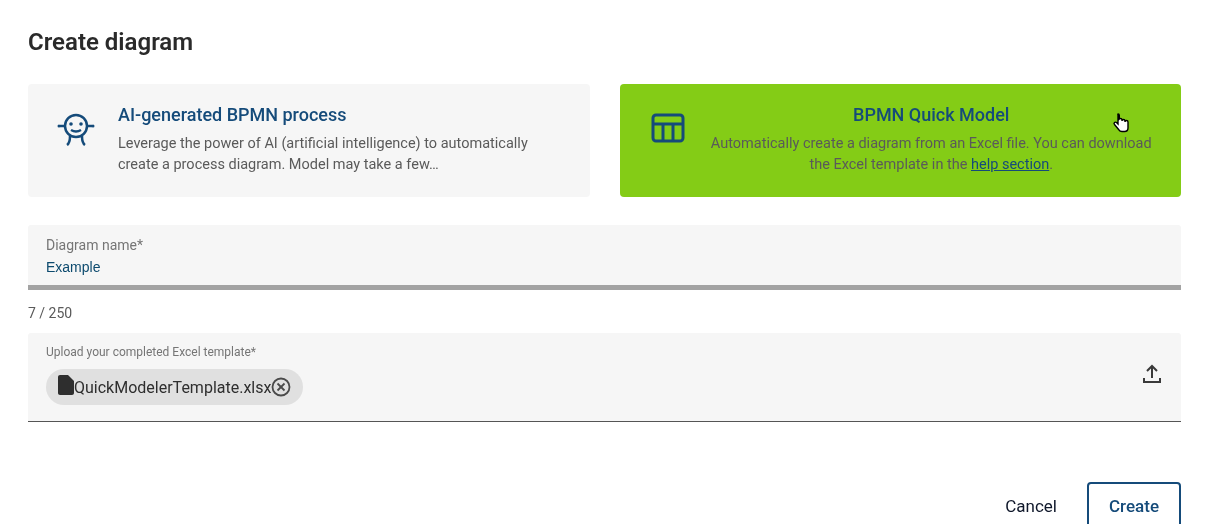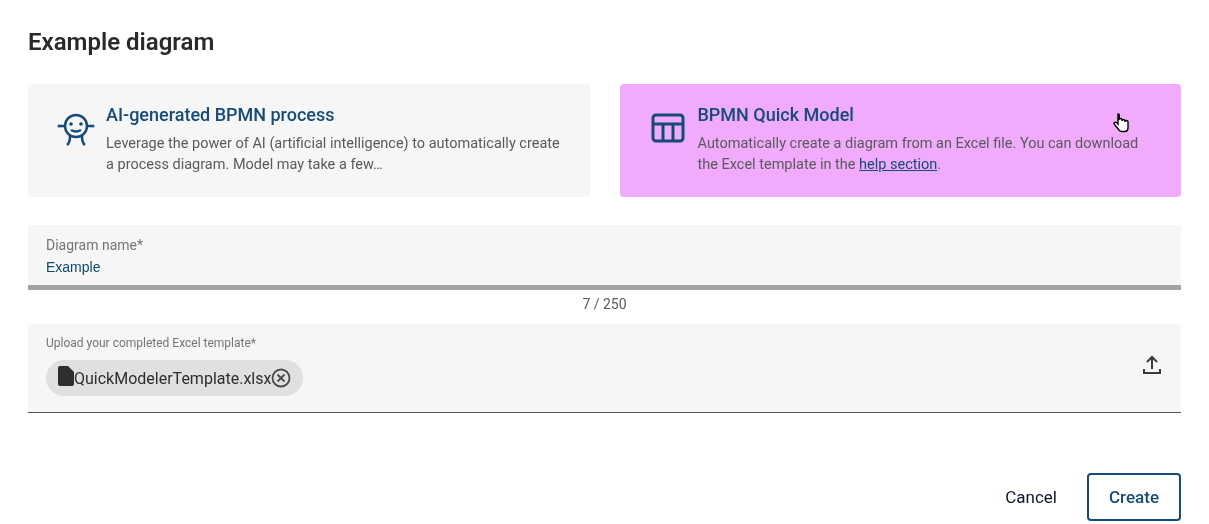--- a/index.html
+++ b/index.html
@@ -21,26 +21,27 @@
       display: flex;
       gap: 30px;
       margin-bottom: 28px;
     }
     .card {
       flex: 1;
       background: #f6f6f6;
       border-radius: 4px;
       padding: 20px 28px 22px 28px;
       display: flex;
-      gap: 10px;
+      gap: 22px;
       position: relative;
       cursor: pointer;
     }
     .card.selected {
-      background: #f0abfc;
+      background: #84cc16;
+      text-align: center;
     }
     .card-icon {
       flex-shrink: 0;
       color: #154b7a;
       display: flex;
       align-items: flex-start;
       padding-top: 4px;
     }
     .card-body { flex: 1; }
     .card-title {
@@ -78,24 +79,24 @@
     .field-input {
       font-size: 14px;
       color: #0c4a6e;
       border: none;
       background: transparent;
       width: 100%;
       outline: none;
       padding: 2px 0;
     }
     .char-count {
-      text-align: center;
+      text-align: left;
       font-size: 14px;
       color: #5a5a5a;
-      margin-top: 6px;
+      margin-top: 15px;
       margin-bottom: 12px;
     }
     .upload-field {
       border-bottom: 1px solid #555;
       background: #f6f6f6;
       padding: 12px 18px 16px 18px;
       border-radius: 3px 3px 0 0;
       display: flex;
       align-items: flex-start;
       gap: 12px;
@@ -148,21 +149,21 @@
       font-weight: 500;
       cursor: pointer;
       padding: 12px 20px;
       border: 2px solid #154b7a;
       border-radius: 4px;
     }
   </style>
 </head>
 <body>
 
-<div class="title">Example diagram</div>
+<div class="title">Create diagram</div>
 
 <div class="cards-row">
 
   <div class="card">
     <div class="card-icon">
       <svg width="40" height="40" viewBox="0 0 40 40" fill="none" stroke="currentColor" stroke-width="2.5">
         <circle cx="20" cy="18" r="11"></circle>
         <circle cx="15" cy="16" r="1.8" fill="currentColor" stroke="none"></circle>
         <circle cx="25" cy="16" r="1.8" fill="currentColor" stroke="none"></circle>
         <path d="M15 22 Q20 25 25 22"></path>

